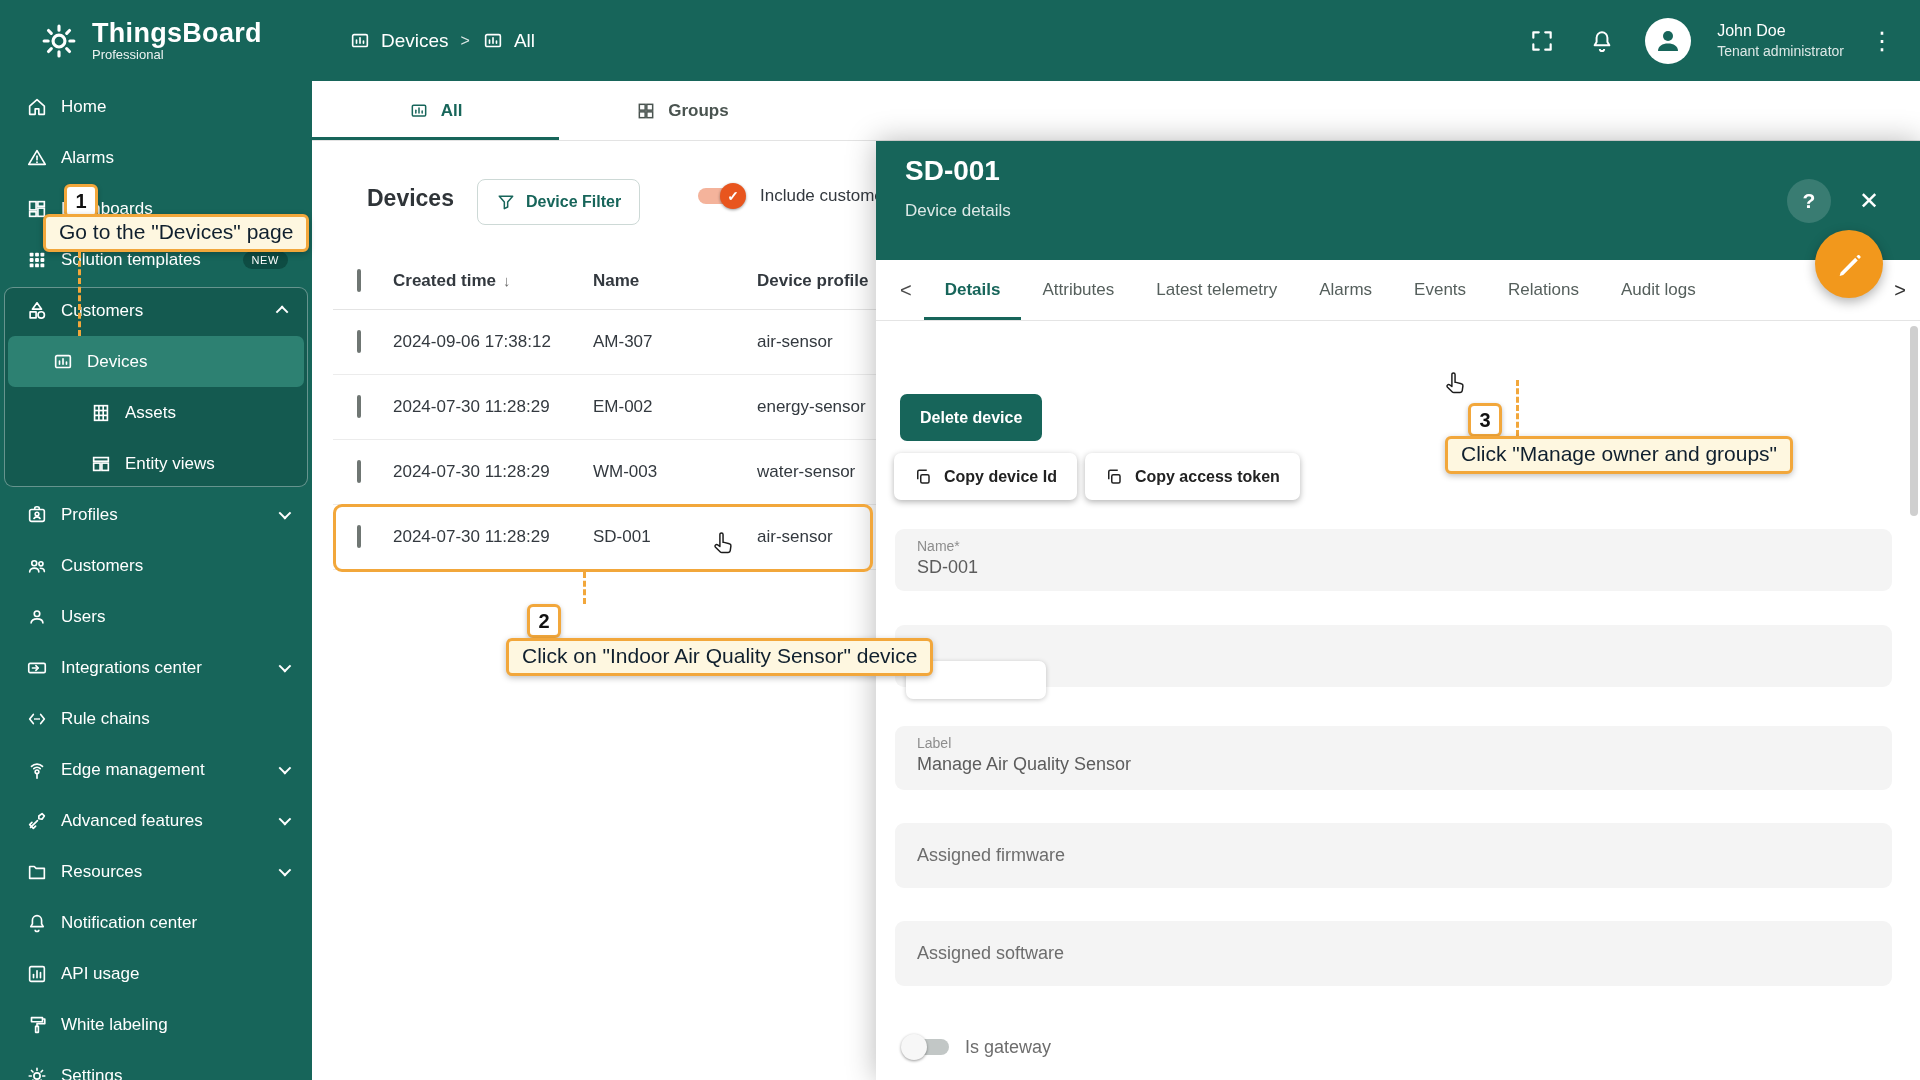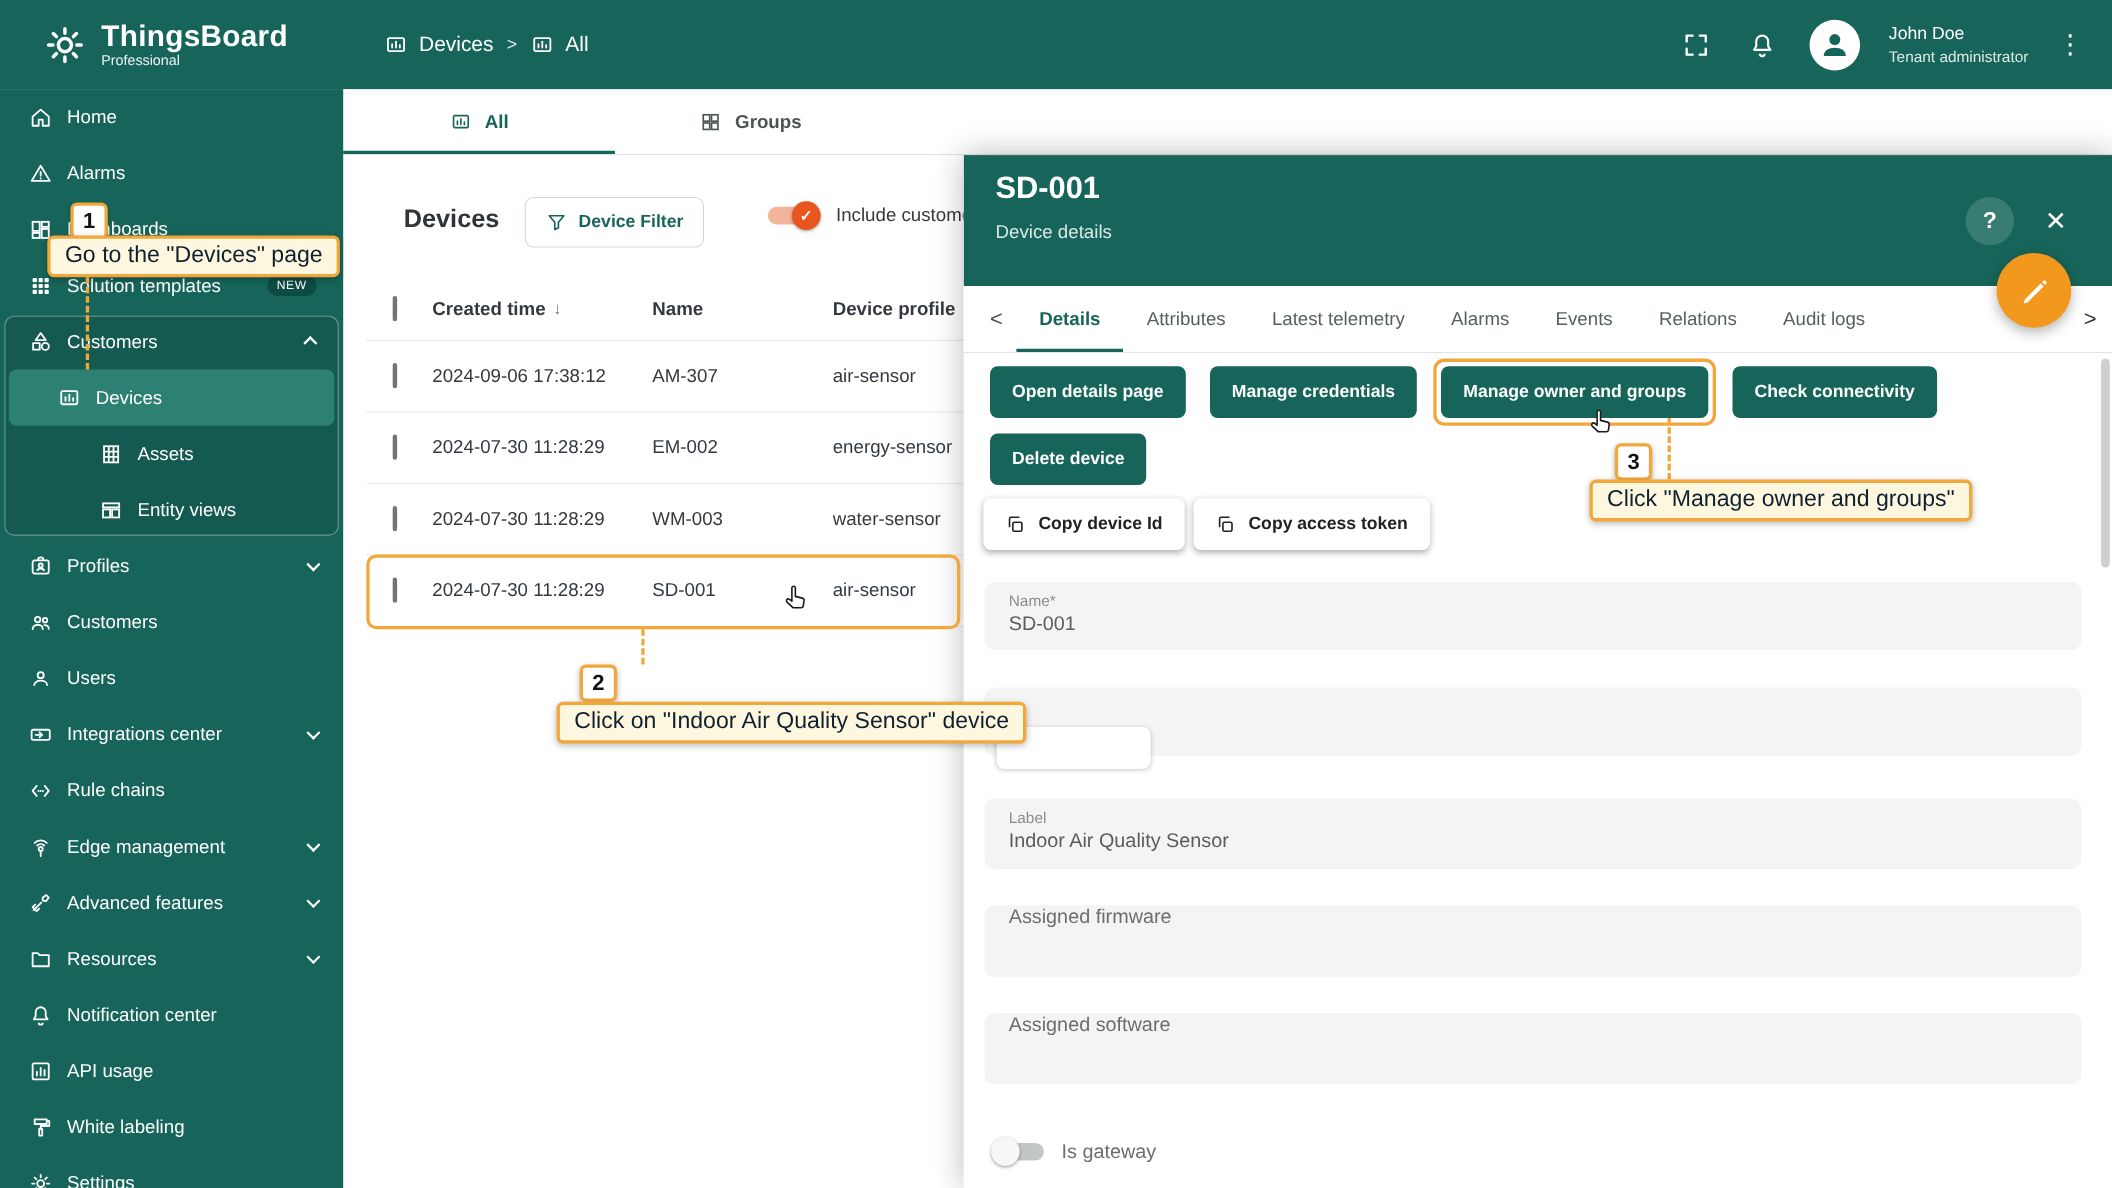--- a/index.html
+++ b/index.html
@@ -89,21 +89,21 @@
   .row1{position:absolute;left:24px;top:192px;display:flex;gap:22px;}
   .row2{position:absolute;left:24px;top:253px;}
   .rowcopy{position:absolute;left:18px;top:312px;display:flex;gap:8px;}
   .tbtn{height:47px;background:var(--primary);color:#fff;border:none;border-radius:7px;padding:0 20px;font-size:16px;font-weight:bold;font-family:inherit;display:flex;align-items:center;cursor:pointer;white-space:nowrap;}
   .white-btn{height:47px;background:#fff;border:none;border-radius:7px;box-shadow:0 2px 6px rgba(0,0,0,.3);padding:0 20px;font-size:16px;font-weight:bold;color:#222;display:flex;align-items:center;gap:12px;font-family:inherit;cursor:pointer;white-space:nowrap;}
   .highlight-ring{position:relative;display:inline-flex;}
   .highlight-ring::after{content:"";position:absolute;inset:-7px;border:3px solid var(--accent);border-radius:10px;pointer-events:none;}
   .fld{position:absolute;left:19px;width:997px;background:#f4f4f4;border-radius:9px;cursor:text;}
   .fld .lab{font-size:14px;color:#8d8d8d;padding:9px 22px 0;}
   .fld .val{font-size:18px;color:#5c5c5c;padding:3px 22px 0;}
-  .fld.single{display:flex;align-items:flex-start;padding-left:22px;font-size:18px;color:#6d6d6d;}
+  .fld.single{display:flex;align-items:center;padding-left:22px;font-size:18px;color:#6d6d6d;}
   .fld-name{top:388px;height:62px;}
   .fld-mystery{top:484px;height:62px;}
   .mystery-inner{position:absolute;left:11px;top:36px;width:140px;height:38px;background:#fff;border-radius:7px;box-shadow:0 1px 5px rgba(0,0,0,.22);}
   .fld-label{top:585px;height:64px;}
   .fld-fw{top:682px;height:65px;}
   .fld-sw{top:780px;height:65px;}
   .gateway{position:absolute;left:27px;top:895px;display:flex;align-items:center;gap:16px;color:#6d6d6d;font-size:18px;}
   .scroll-thumb{position:absolute;right:2px;top:185px;width:8px;height:190px;background:#cfcfcf;border-radius:4px;cursor:pointer;}
   .fab{position:absolute;left:1815px;top:230px;width:68px;height:68px;border-radius:50%;background:var(--fab);display:flex;align-items:center;justify-content:center;box-shadow:0 4px 12px rgba(0,0,0,.3);z-index:26;cursor:pointer;}
 
@@ -623,28 +623,20 @@
     <span class="ptab active">Details</span>
     <span class="ptab">Attributes</span>
     <span class="ptab">Latest telemetry</span>
     <span class="ptab">Alarms</span>
     <span class="ptab">Events</span>
     <span class="ptab">Relations</span>
     <span class="ptab">Audit logs</span>
   </div>
   <span class="tab-next">&gt;</span>
 
-  <div class="row1">
-    <button class="tbtn">Open details page</button>
-    <button class="tbtn">Manage credentials</button>
-    <span class="highlight-ring ann">
-      <button class="tbtn">Manage owner and groups</button>
-    </span>
-    <button class="tbtn">Check connectivity</button>
-  </div>
   <div class="row2">
     <button class="tbtn">Delete device</button>
   </div>
   <div class="rowcopy">
     <button class="white-btn">
       <span>
           <svg class="ic" width="18" height="18" viewBox="0 0 24 24" style="color:#222">
             <use href="#i-copy"></use>
           </svg>
         </span>
@@ -664,21 +656,21 @@
     <div class="lab">Name*</div>
     <div class="val">SD-001</div>
   </div>
 
   <div class="fld fld-mystery">
     <div class="mystery-inner"></div>
   </div>
 
   <div class="fld fld-label">
     <div class="lab">Label</div>
-    <div class="val">Indoor Air Quality Sensor</div>
+    <div class="val">Manage Air Quality Sensor</div>
   </div>
 
   <div class="fld fld-fw single">
     <span>Assigned firmware</span>
   </div>
 
   <div class="fld fld-sw single">
     <span>Assigned software</span>
   </div>
 

